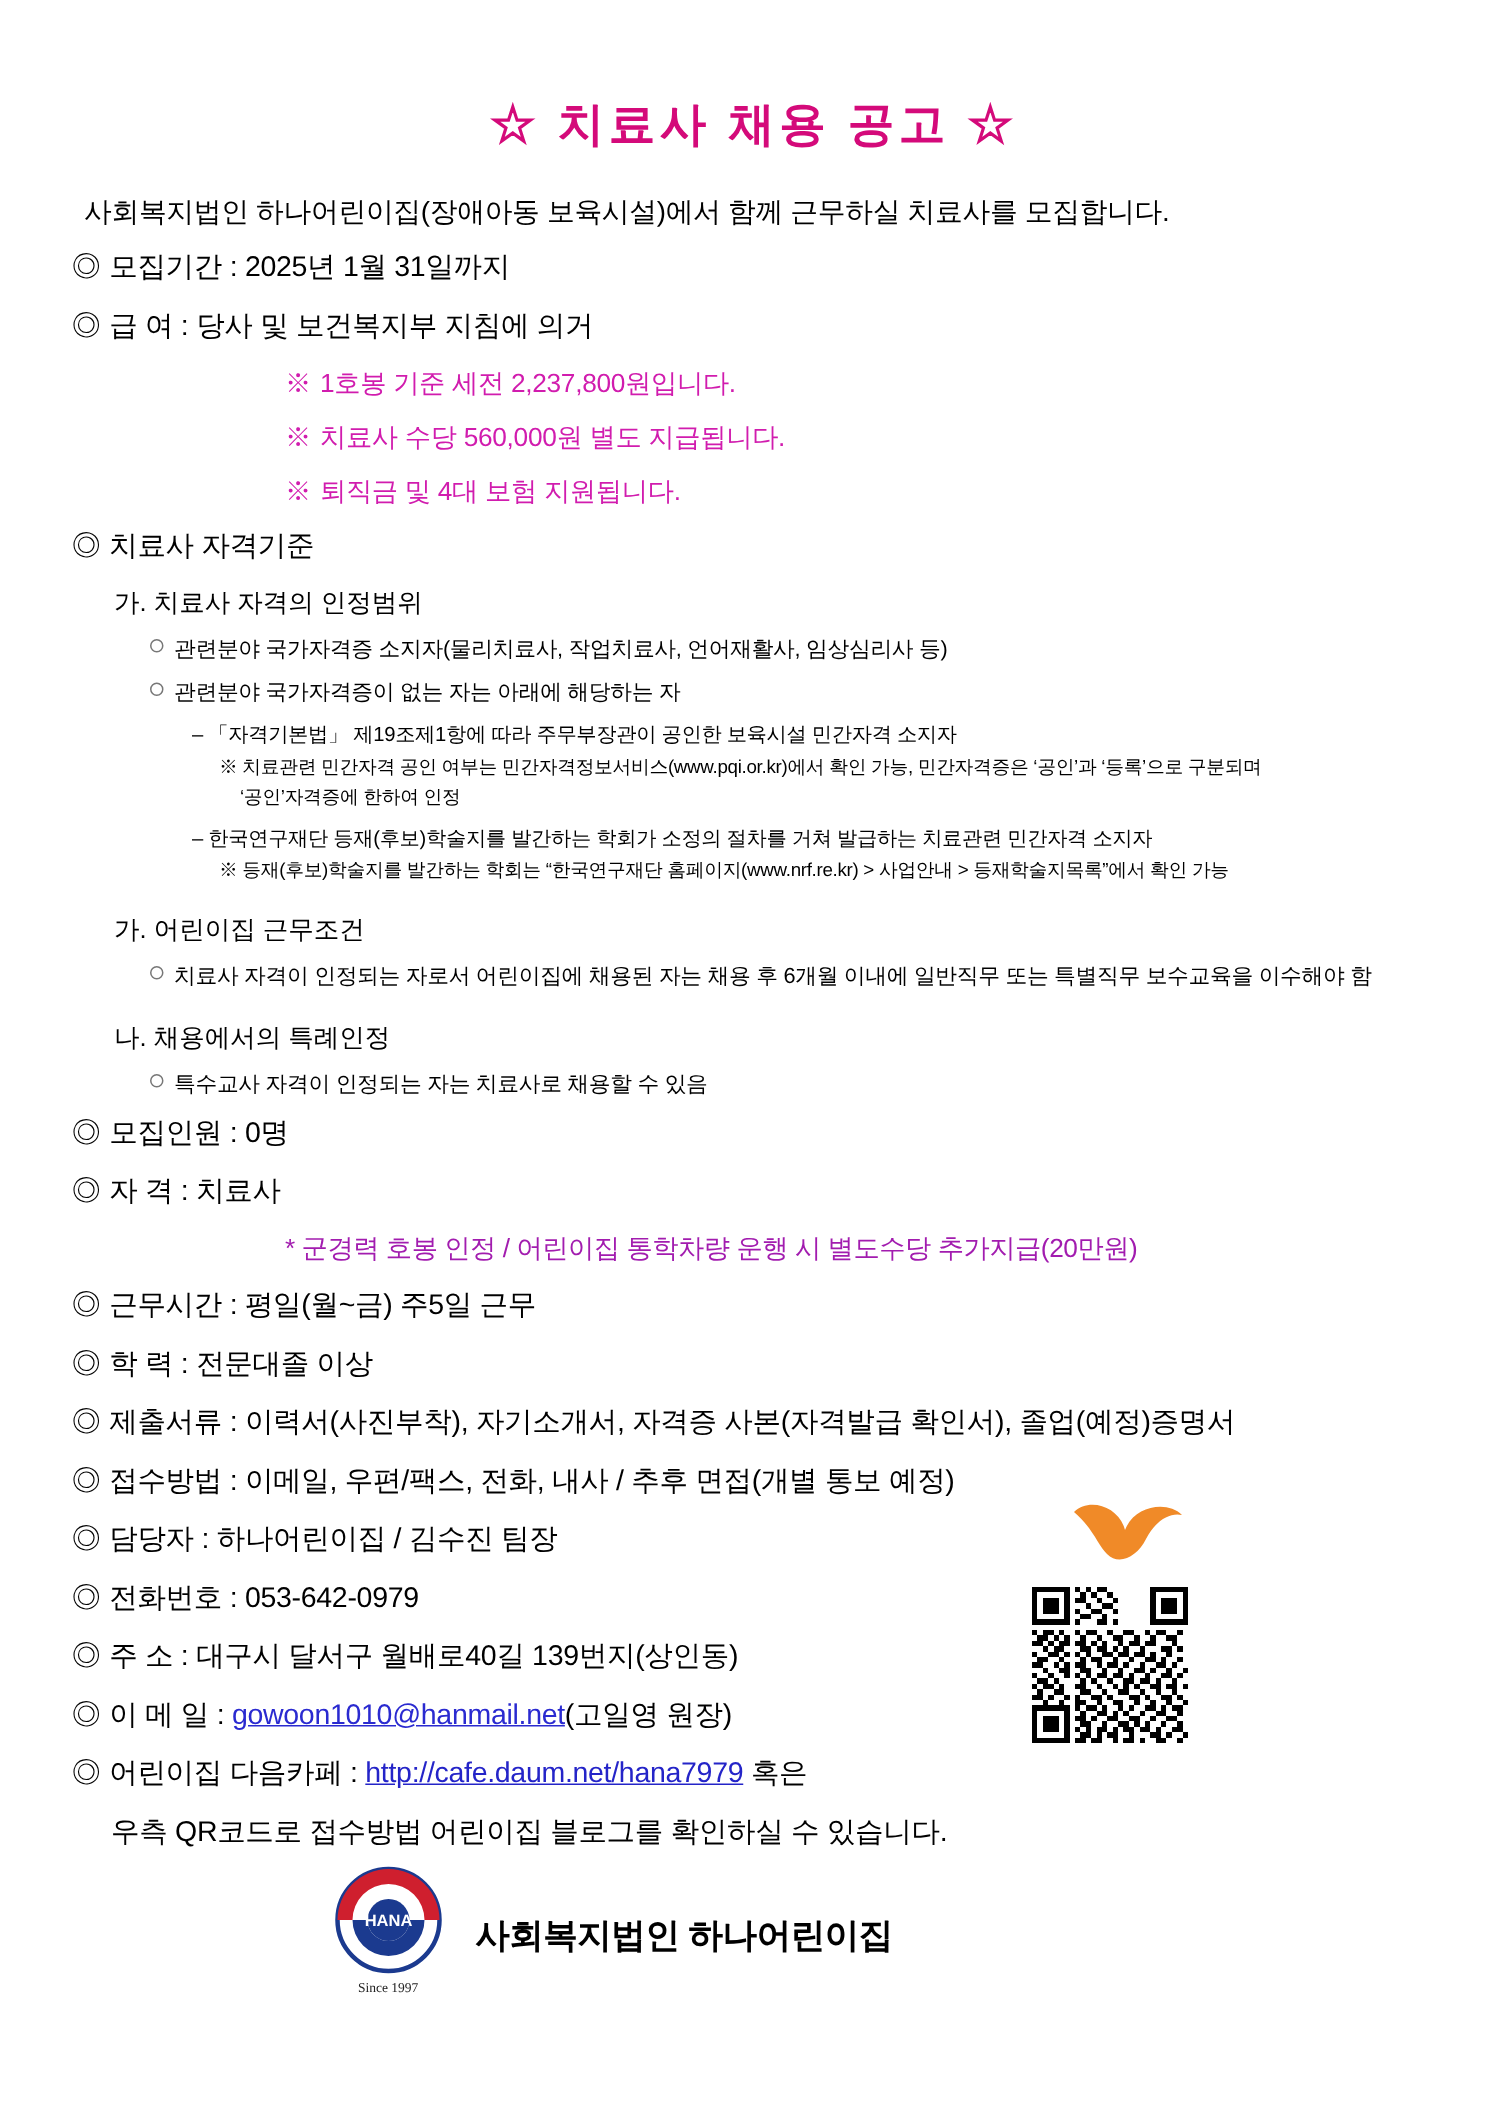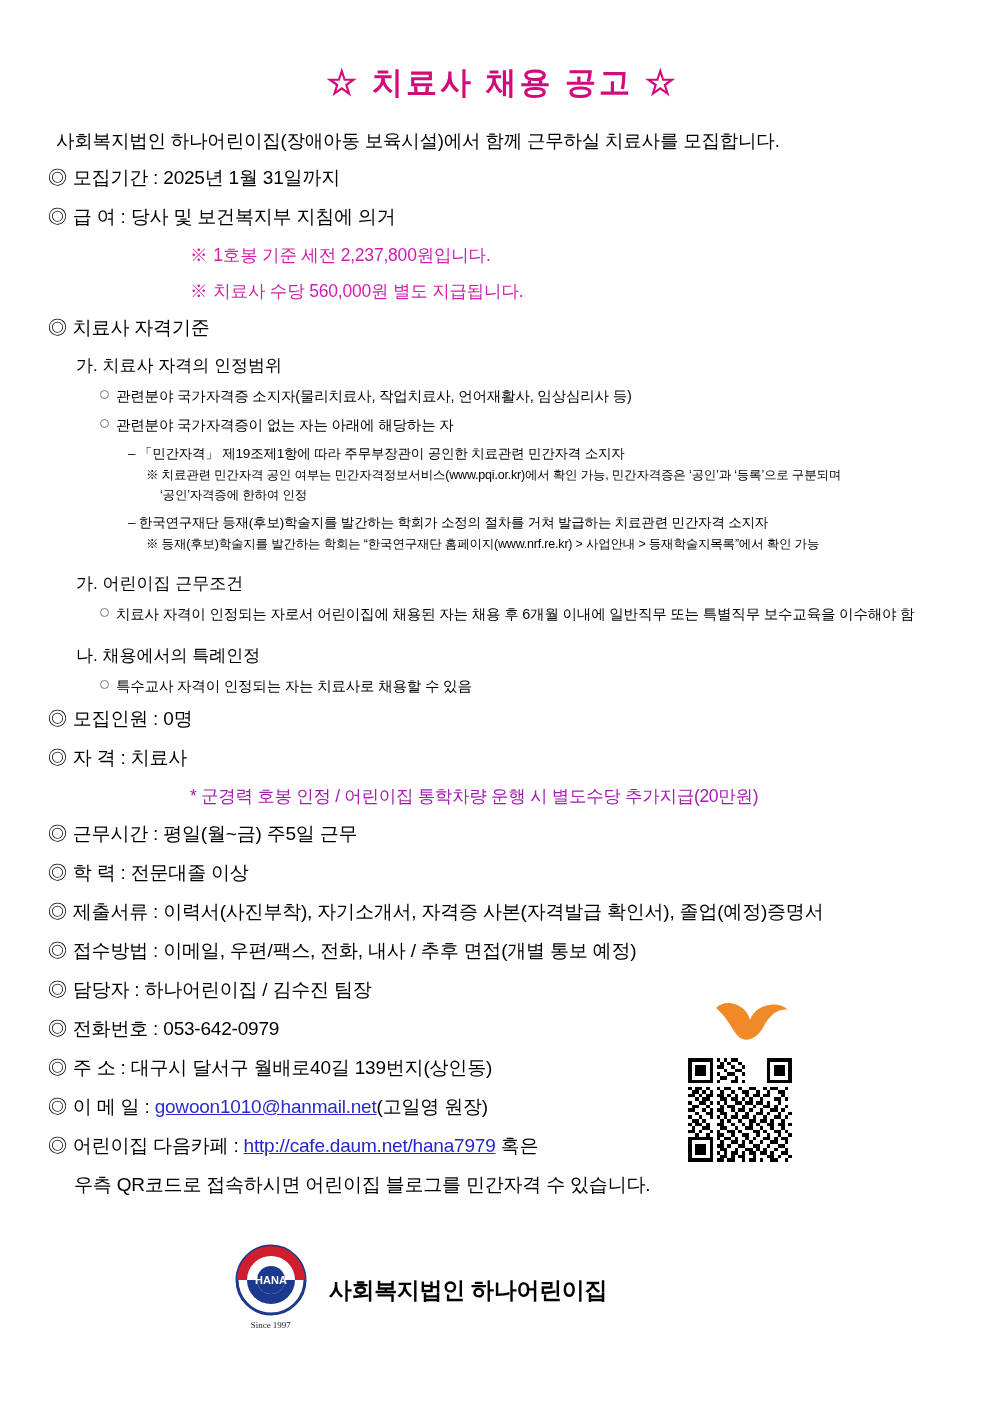--- a/index.html
+++ b/index.html
@@ -132,21 +132,21 @@
     position: absolute;
     left: 712px;
     top: 940px;
     width: 80px;
     height: 46px;
   }
 
   
   .footer {
     position: absolute;
-    left: 12px;
+    left: 0;
     top: 1180px;
     width: 812px;
     text-align: center;
   }
   .footer-inner {
     display: inline-flex;
     align-items: center;
     gap: 16px;
   }
   .logo {
@@ -186,36 +186,39 @@
   <div class="line">
     <span class="bullet">◎</span><span class="lbl">급      여</span> : <span>당사 및 보건복지부 지침에 의거</span>
   </div>
 
   <div class="sub-pink">
     <span class="ast">※</span><span>1호봉 기준 세전 2,237,800원입니다.</span>
   </div>
   <div class="sub-pink">
     <span class="ast">※</span><span>치료사 수당 560,000원 별도 지급됩니다.</span>
   </div>
+  <div class="sub-pink">
+    <span class="ast">※</span><span>퇴직금 및 4대 보험 지원됩니다.</span>
+  </div>
 
   <div class="line">
     <span class="bullet">◎</span><span>치료사 자격기준</span>
   </div>
 
   <div class="sec-head">가. 치료사 자격의 인정범위</div>
 
   <div class="circ-item">
     <span class="circ"></span><span>관련분야 국가자격증 소지자(물리치료사, 작업치료사, 언어재활사, 임상심리사 등)</span>
   </div>
   <div class="circ-item">
     <span class="circ"></span><span>관련분야 국가자격증이 없는 자는 아래에 해당하는 자</span>
   </div>
 
   <div class="dash-item">
-    –&nbsp;<span>「민간자격」 제19조제1항에 따라 주무부장관이 공인한 치료관련 민간자격 소지자</span>
+    –&nbsp;<span>「자격기본법」 제19조제1항에 따라 주무부장관이 공인한 보육시설 민간자격 소지자</span>
   </div>
   <div class="star-note">
     ※&nbsp;<span>치료관련  민간자격  공인  여부는  민간자격정보서비스(www.pqi.or.kr)에서  확인  가능,  민간자격증은  ‘공인’과  ‘등록’으로  구분되며</span>
   </div>
   <div class="star-note2">‘공인’자격증에 한하여  인정</div>
 
   <div class="dash-item">
     –&nbsp;<span>한국연구재단 등재(후보)학술지를 발간하는 학회가 소정의 절차를 거쳐 발급하는 치료관련 민간자격 소지자</span>
   </div>
   <div class="star-note">
@@ -269,21 +272,21 @@
   </div>
 
   <div class="line">
     <span class="bullet">◎</span><span class="lbl">이 메 일</span> : <span class="mail-link">gowoon1010@hanmail.net</span><span>(고일영 원장)</span>
   </div>
 
   <div class="line">
     <span class="bullet">◎</span><span class="lbl">어린이집 다음카페</span> : <span class="link">http://cafe.daum.net/hana7979</span> <span>혹은</span>
   </div>
 
-  <div class="tail">우측 QR코드로 접속하시면 어린이집 블로그를 민간자격 수 있습니다.</div>
+  <div class="tail">우측 QR코드로 접수방법 어린이집 블로그를 확인하실 수 있습니다.</div>
 
   <div class="heart">
     <svg viewBox="0 0 80 46" width="80" height="46" aria-hidden="true">
       <path d="M4 6 C14 -4 34 2 38 18 C44 2 66 -2 76 8 C68 6 58 12 52 24 C46 36 34 42 26 34 C20 28 16 16 4 6 Z" fill="#f08a28"></path>
     </svg>
   </div>
 
   <div class="qr">
     <svg viewBox="0 0 29 29" width="104" height="104" shape-rendering="crispEdges" aria-hidden="true">
       <rect width="29" height="29" fill="#ffffff"></rect>

